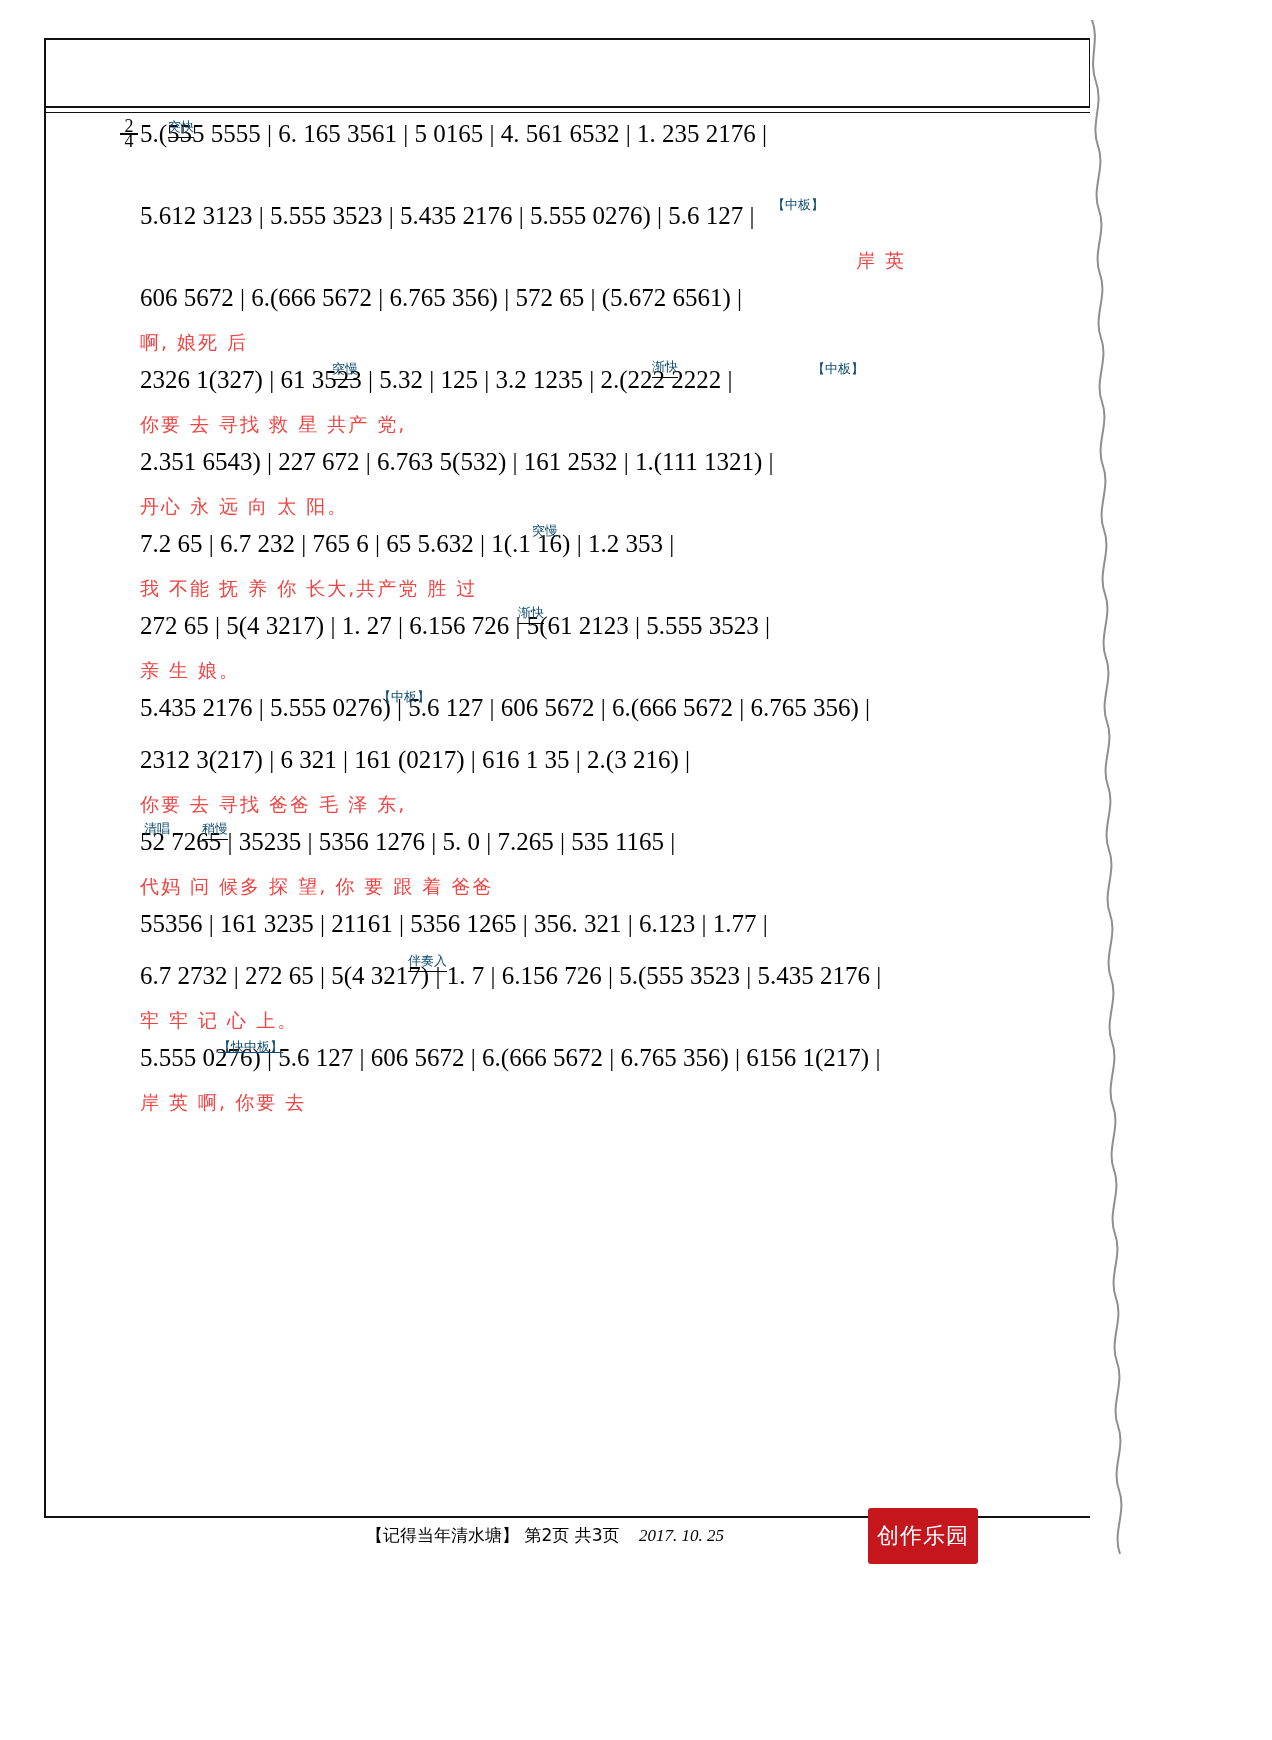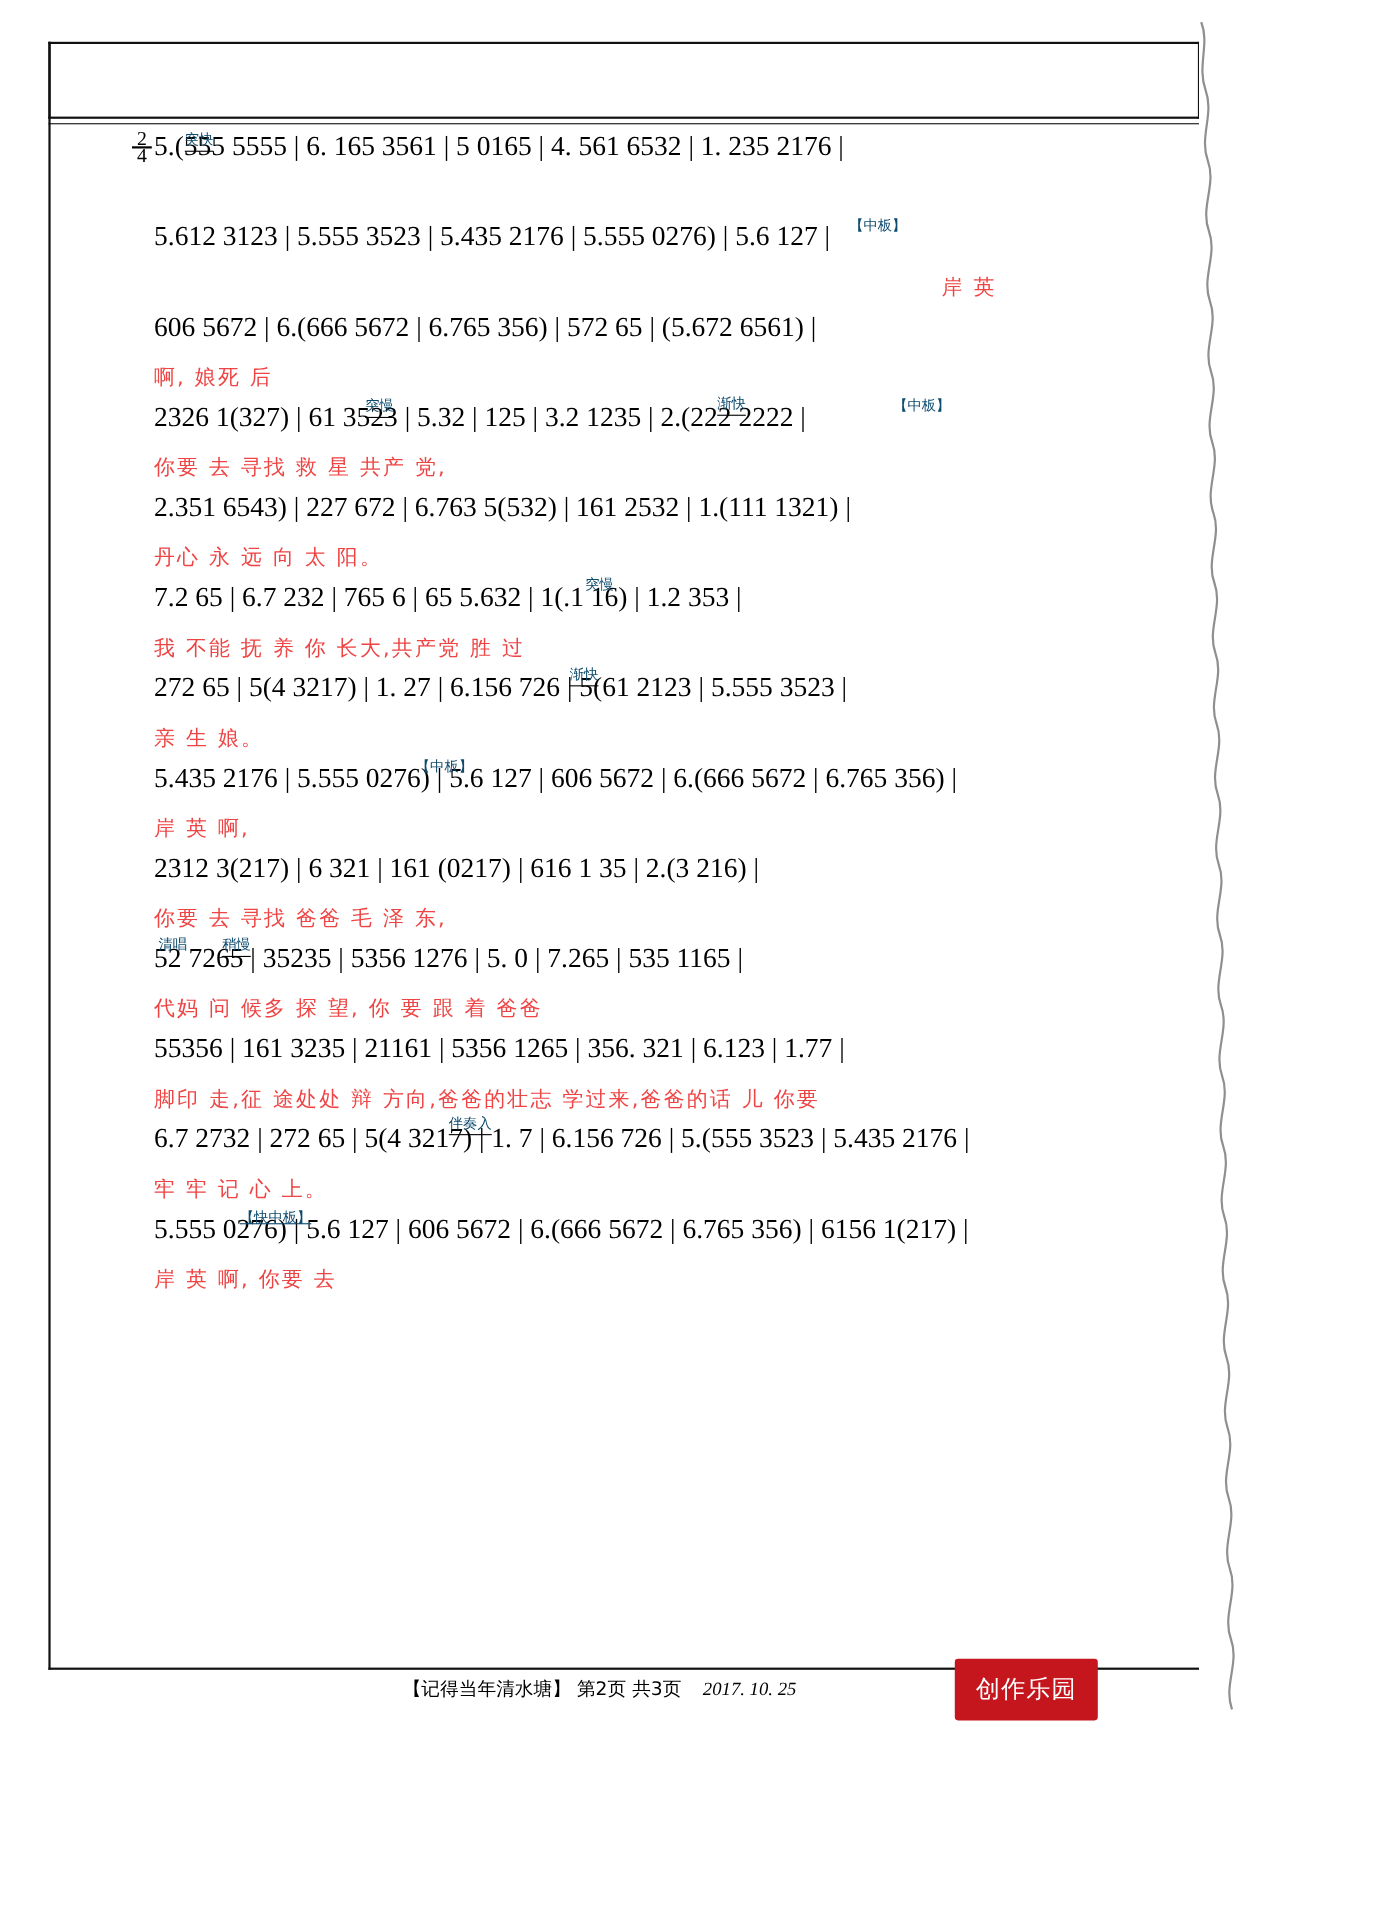--- a/index.html
+++ b/index.html
@@ -133,21 +133,21 @@
   }
   .footer .date {
     font-family: "Liberation Serif", serif;
     font-style: italic;
     margin-left: 14px;
   }
   .seal {
     position: absolute;
     left: 868px;
     top: 1508px;
-    width: 130px;
+    width: 110px;
     height: 56px;
     background: #c4161c;
     color: #fff;
     font-family: "DejaVu Sans", sans-serif;
     font-size: 22px;
     letter-spacing: 1px;
     display: flex;
     align-items: center;
     justify-content: center;
     border-radius: 3px;
@@ -233,21 +233,20 @@
         <span>272  65 | 5(4  3217) | 1. 27 | 6.156  726 | 5(61  2123 | 5.555  3523 |</span>
       </div>
       <div class="lyr">亲  生     娘。</div>
     </div>
 
     <div class="system">
       <div class="notes">
         <span class="tempo" style="left:238px; top:-6px;">【中板】</span>
         <span>5.435  2176 | 5.555  0276) | 5.6  127 | 606  5672 | 6.(666  5672 | 6.765  356) |</span>
       </div>
-      <div class="lyr">                      岸  英  啊,</div>
     </div>
 
     <div class="system">
       <div class="notes">
         <span>2312  3(217) | 6  321 | 161  (0217) | 616  1  35 | 2.(3  216) |</span>
       </div>
       <div class="lyr">你要  去    寻找   爸爸    毛 泽  东,</div>
     </div>
 
     <div class="system">
@@ -256,21 +255,20 @@
         <span class="tempo u" style="left:62px; top:-8px;">稍慢</span>
         <span>52  7265 | 35235 | 5356  1276 | 5.   0 | 7.265 | 535  1165 |</span>
       </div>
       <div class="lyr">代妈   问 候多 探  望,   你 要  跟 着 爸爸</div>
     </div>
 
     <div class="system">
       <div class="notes">
         <span>55356 | 161  3235 | 21161 | 5356  1265 | 356. 321 | 6.123 | 1.77 |</span>
       </div>
-      <div class="lyr">脚印  走,征 途处处  辩 方向,爸爸的壮志  学过来,爸爸的话 儿  你要</div>
     </div>
 
     <div class="system">
       <div class="notes">
         <span class="tempo u" style="left:268px; top:-10px;">伴奏入</span>
         <span>6.7  2732 | 272  65 | 5(4  3217) | 1. 7 | 6.156  726 | 5.(555  3523 | 5.435  2176 |</span>
       </div>
       <div class="lyr">牢 牢 记  心       上。</div>
     </div>
 

